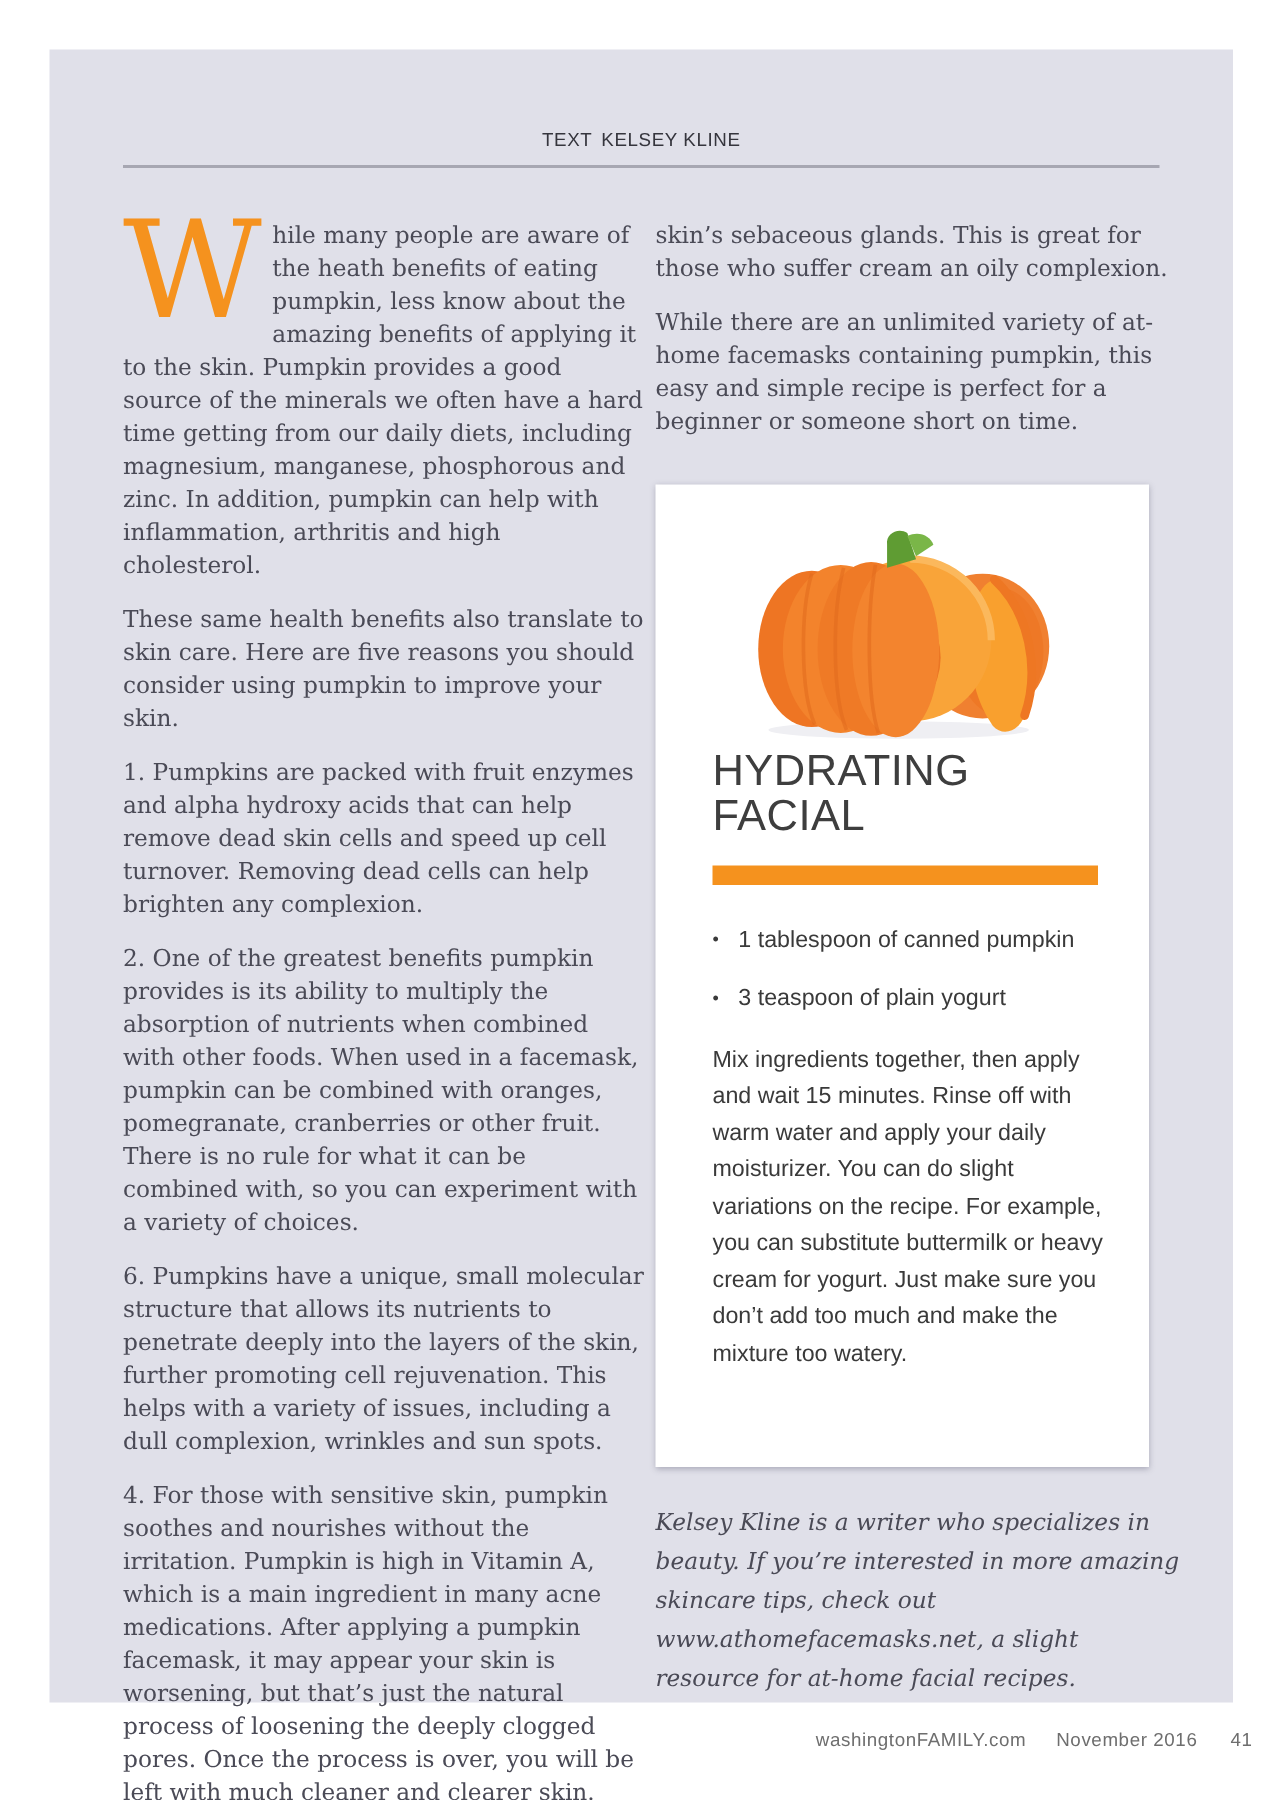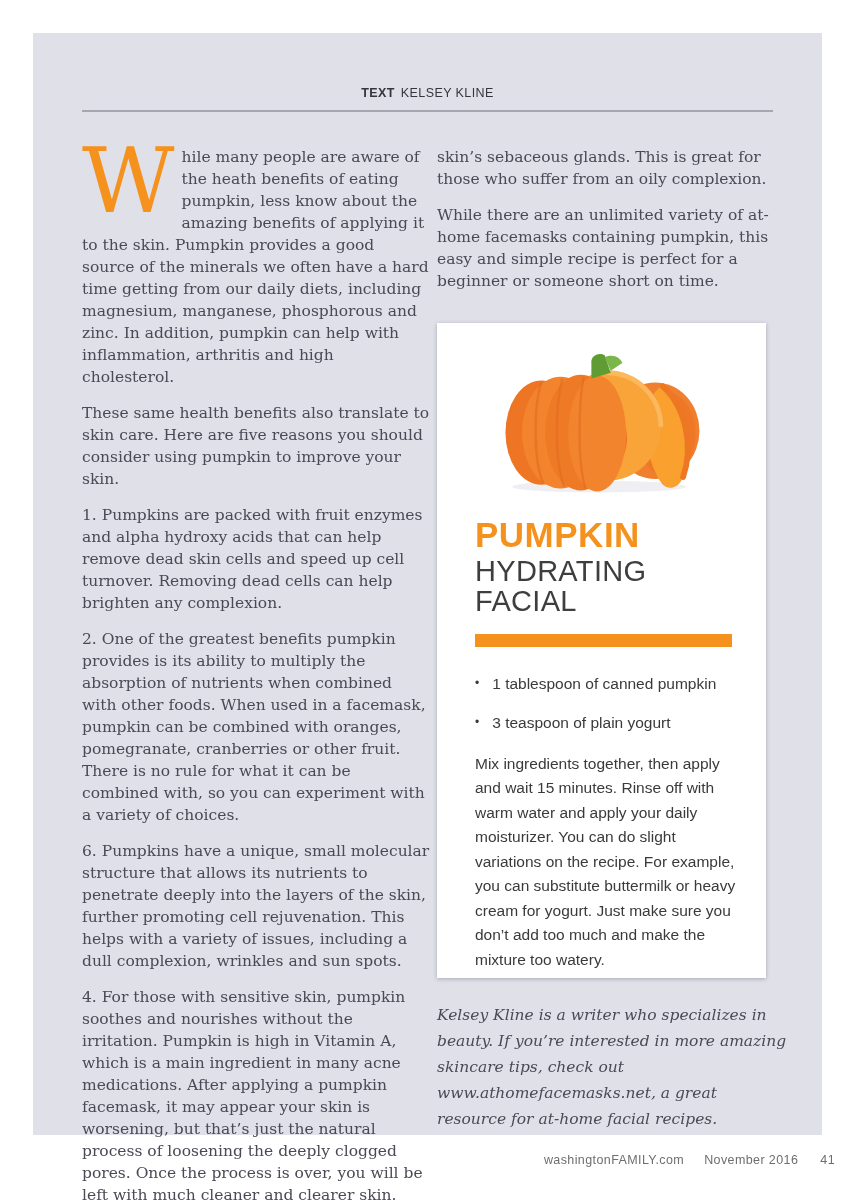--- a/index.html
+++ b/index.html
@@ -10,21 +10,21 @@
   }
   .panel {
     position:absolute; left:33px; top:33px; width:789px; height:1102px;
     background:#e0e0e9;
   }
   .masthead {
     position:absolute; left:0; top:86px; width:855px; text-align:center;
     font-family:"Liberation Sans", sans-serif; font-size:12.5px;
     letter-spacing:.4px; color:#35353d;
   }
-  .masthead .label { font-weight:bold; margin-right:6px; }
+  .masthead .label { font-weight:normal; margin-right:6px; }
   .rule {
     position:absolute; left:82px; top:110px; width:691px; height:2px;
     background:#a7a7b2;
   }
   .col {
     position:absolute; top:146px; font-size:15.5px; line-height:22px;
     color:#4a4a56; text-align:left;
   }
   .col-left  { left:82px;  width:348px; }
   .col-right { left:437px; width:345px; }
@@ -89,21 +89,21 @@
     <p><span class="dropcap">W</span><span>hile many people are aware of the heath benefits of eating pumpkin, less know about the amazing benefits of applying it to the skin. Pumpkin provides a good source of the minerals we often have a hard time getting from our daily diets, including magnesium, manganese, phosphorous and zinc. In addition, pumpkin can help with inflammation, arthritis and high cholesterol.</span></p>
     <p>These same health benefits also translate to skin care. Here are five reasons you should consider using pumpkin to improve your skin.</p>
     <p>1. Pumpkins are packed with fruit enzymes and alpha hydroxy acids that can help remove dead skin cells and speed up cell turnover. Removing dead cells can help brighten any complexion.</p>
     <p>2. One of the greatest benefits pumpkin provides is its ability to multiply the absorption of nutrients when combined with other foods. When used in a facemask, pumpkin can be combined with oranges, pomegranate, cranberries or other fruit. There is no rule for what it can be combined with, so you can experiment with a variety of choices.</p>
     <p>6. Pumpkins have a unique, small molecular structure that allows its nutrients to penetrate deeply into the layers of the skin, further promoting cell rejuvenation. This helps with a variety of issues, including a dull complexion, wrinkles and sun spots.</p>
     <p>4. For those with sensitive skin, pumpkin soothes and nourishes without the irritation. Pumpkin is high in Vitamin A, which is a main ingredient in many acne medications. After applying a pumpkin facemask, it may appear your skin is worsening, but that’s just the natural process of loosening the deeply clogged pores. Once the process is over, you will be left with much cleaner and clearer skin. Because of this, pumpkin facemasks work well with blackheads and whiteheads.</p>
 
   </div>
 
   <div class="col col-right">
-    <p>skin’s sebaceous glands. This is great for those who suffer from an oily complexion.</p>
+    <p>skin’s sebaceous glands. This is great for those who suffer cream an oily complexion.</p>
     <p>While there are an unlimited variety of at-home facemasks containing pumpkin, this easy and simple recipe is perfect for a beginner or someone short on time.</p>
   </div>
 
   <div class="card">
     <div class="card-img">
       <svg width="222" height="146" viewBox="0 0 230 150">
         <ellipse cx="112" cy="142" rx="90" ry="6" fill="#efeff3"></ellipse>
 
         <ellipse cx="170" cy="84" rx="46" ry="50" fill="#f08030"></ellipse>
         <ellipse cx="182" cy="88" rx="30" ry="44" fill="#ee7826"></ellipse>
@@ -120,31 +120,30 @@
         <ellipse cx="72" cy="86" rx="40" ry="58" fill="#f3832c"></ellipse>
         <ellipse cx="93" cy="86" rx="37" ry="60" fill="#ef7a26"></ellipse>
         <ellipse cx="110" cy="87" rx="30" ry="60" fill="#f3842e"></ellipse>
         <path d="M52 34 C44 60 44 116 54 138 M74 30 C66 60 66 118 76 142 M96 28 C90 60 90 120 98 144" fill="none" stroke="#e06a1d" stroke-width="2.5" opacity=".55"></path>
 
         <path d="M104 14 C103 6 112 2 118 6 L124 24 L104 30 Z" fill="#5f9c33"></path>
         <path d="M118 8 C126 4 134 8 136 14 L124 22 Z" fill="#7ab648"></path>
       </svg>
     </div>
     <div class="card-body">
-      <div class="card-title">PUMPKIN</div>
       <div class="card-subtitle">HYDRATING FACIAL</div>
       <div class="bar"></div>
       <ul class="ingredients">
         <li class="ingredient">1 tablespoon of canned pumpkin</li>
         <li class="ingredient">3 teaspoon of plain yogurt</li>
       </ul>
       <div class="instructions">Mix ingredients together, then apply and wait 15 minutes. Rinse off with warm water and apply your daily moisturizer. You can do slight variations on the recipe. For example, you can substitute buttermilk or heavy cream for yogurt. Just make sure you don’t add too much and make the mixture too watery.</div>
     </div>
   </div>
 
-  <div class="bio">Kelsey Kline is a writer who specializes in beauty. If you’re interested in more amazing skincare tips, check out www.athomefacemasks.net, a great resource for at-home facial recipes.</div>
+  <div class="bio">Kelsey Kline is a writer who specializes in beauty. If you’re interested in more amazing skincare tips, check out www.athomefacemasks.net, a slight resource for at-home facial recipes.</div>
 
   <div class="footer">
     <span class="site">washingtonFAMILY.com</span>
     <span class="date">November 2016</span>
     <span class="pageno">41</span>
   </div>
 </div>
 
 </body></html>

